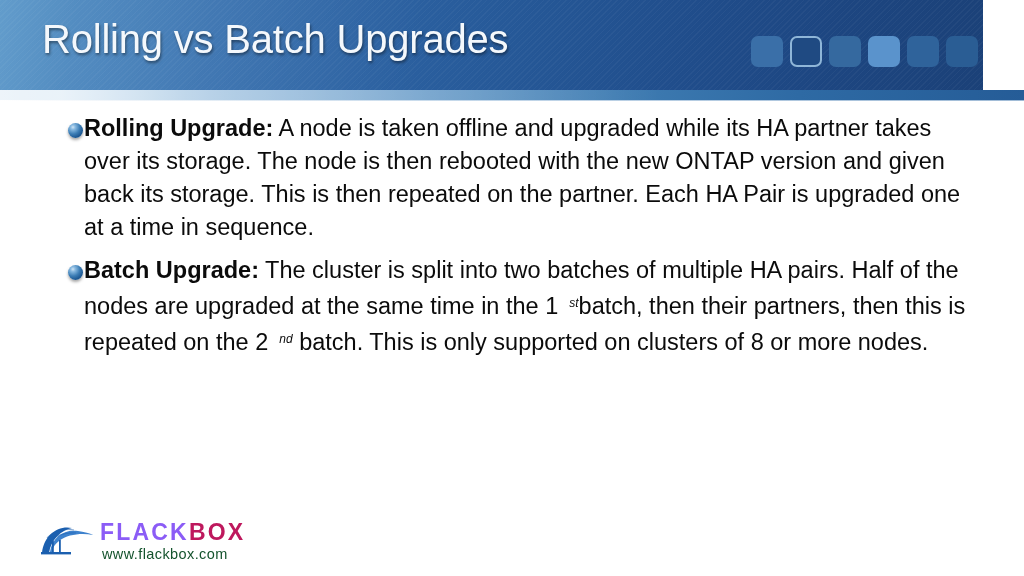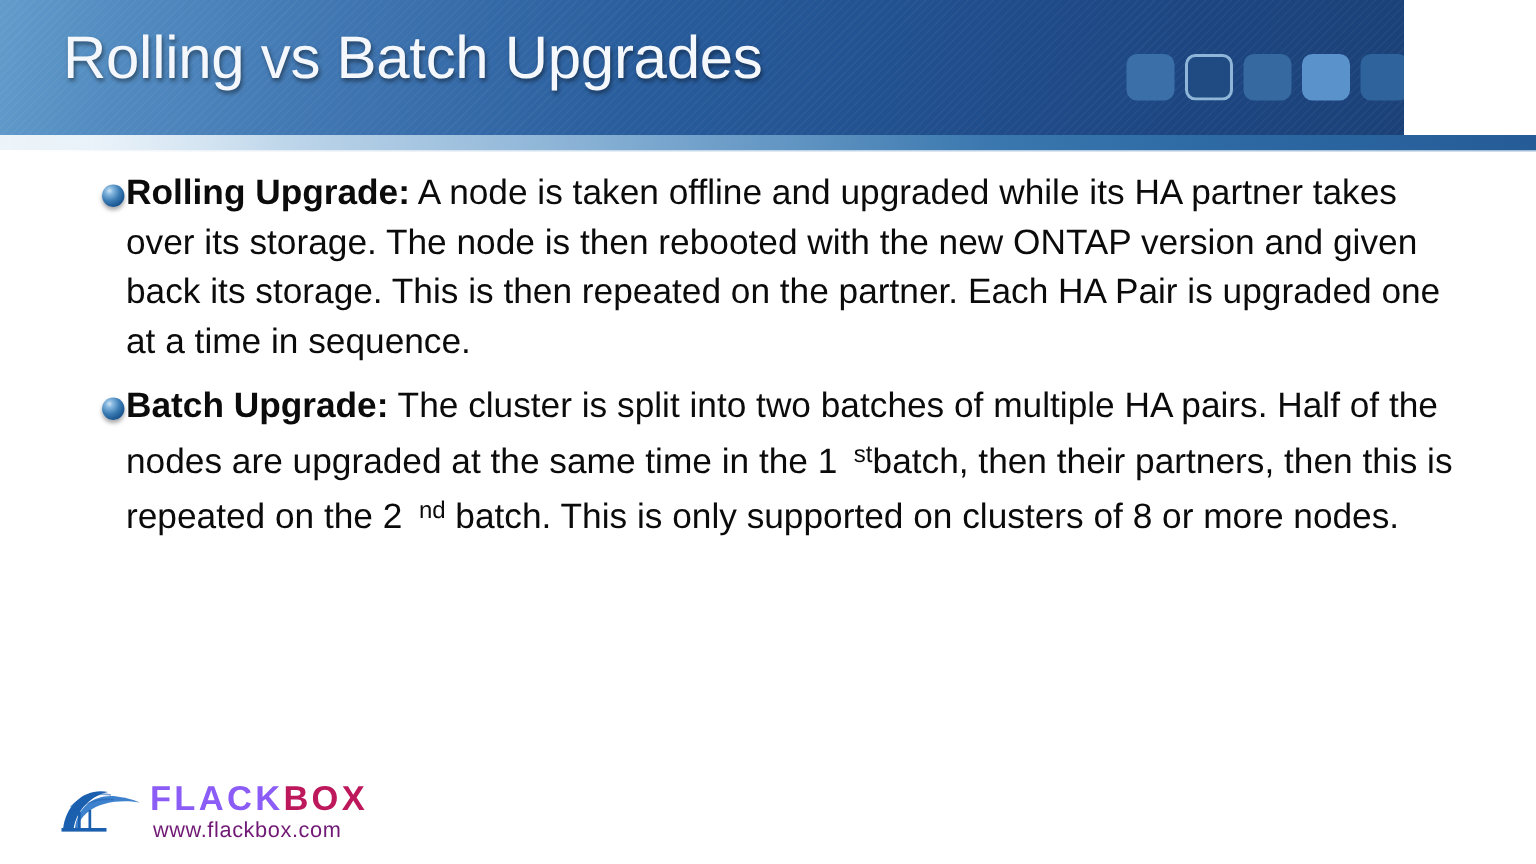--- a/index.html
+++ b/index.html
@@ -25,20 +25,21 @@
     background: linear-gradient(100deg,
         #4b8ec4 0%,
         #3f7fba 8%,
         #356fae 22%,
         #2c62a2 38%,
         #255796 54%,
         #204d8b 70%,
         #1d4681 84%,
         #1b4178 100%);
     overflow: hidden;
+    padding-left: 47px;
   }
   
   .header-texture {
     position: absolute;
     inset: 0;
     background-image:
       repeating-linear-gradient(135deg,
         rgba(255,255,255,0.035) 0px,
         rgba(255,255,255,0.035) 1px,
         rgba(0,0,0,0) 1px,
@@ -142,23 +143,24 @@
     font-size: 23.5px;
     line-height: 33px;
     color: #0b0b0b;
     font-weight: 400;
     text-align: left;
   }
   .bullet-text b {
     font-weight: 700;
   }
   .sup {
-    font-size: 16px;
+    font-size: 12px;
     vertical-align: 7px;
     letter-spacing: 0;
+    font-style: italic;
   }
   .supgap {
     display: inline-block;
     width: 11px;
   }
 
   
   .logo {
     position: absolute;
     left: 38px;
@@ -183,21 +185,21 @@
     white-space: nowrap;
     line-height: 1;
   }
   .logo-flack { color: #8b5cf6; }
   .logo-box { color: #be185d; }
   .logo-url {
     position: absolute;
     left: 64px;
     top: 31px;
     font-size: 14.5px;
-    color: #701a75;
+    color: #14532d;
     letter-spacing: 0.4px;
     font-weight: 400;
     white-space: nowrap;
   }
 </style>
 </head>
 <body>
 
 <div class="header-banner">
   <div class="header-texture"></div>

